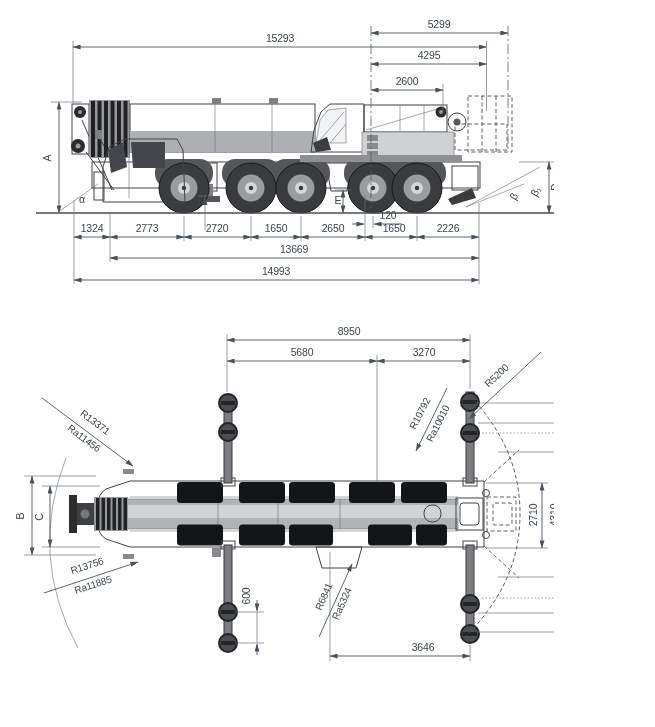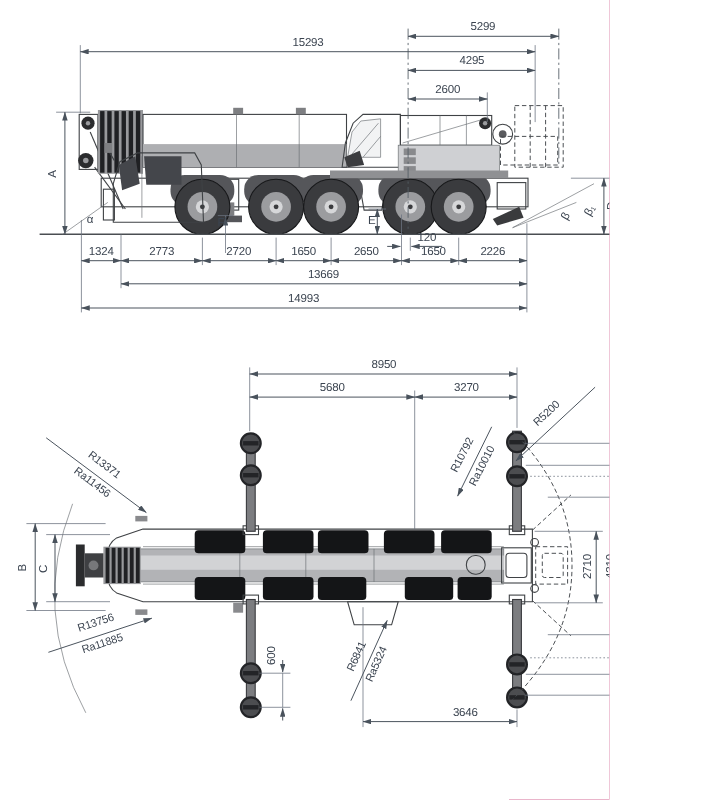--- a/index.html
+++ b/index.html
@@ -1,16 +1,16 @@
 <!DOCTYPE html>
 <html><head>
 <meta charset="utf-8">
 <style>
   html,body{margin:0;padding:0;background:#ffffff;}
-  .page{width:554px;height:727px;background:#be185d;position:relative;overflow:hidden;}
+  .page{width:554px;height:727px;background:#a21caf;position:relative;overflow:hidden;}
   svg{display:block;font-family:"Liberation Sans","DejaVu Sans",sans-serif;}
   .dtxt{font-size:10.5px;fill:#3b4450;text-anchor:middle;letter-spacing:-0.2px;}
   .ltxt{font-size:10.5px;fill:#3b4450;text-anchor:middle;}
   .rtxt{font-size:10px;fill:#3b4450;text-anchor:middle;letter-spacing:-0.2px;}
   .dim{stroke:#49525c;stroke-width:0.9;fill:none;}
   .ext{stroke:#6b7280;stroke-width:0.7;fill:none;}
   .dot{stroke:#6b7280;stroke-width:0.7;fill:none;stroke-dasharray:1.5 2;}
   .cl{stroke:#555e66;stroke-width:0.8;fill:none;stroke-dasharray:10 3 2 3;}
   .dsh{stroke:#4a4e52;stroke-width:0.9;fill:none;stroke-dasharray:4 2.5;}
   .out{fill:none;stroke:#3f4245;stroke-width:1;}

